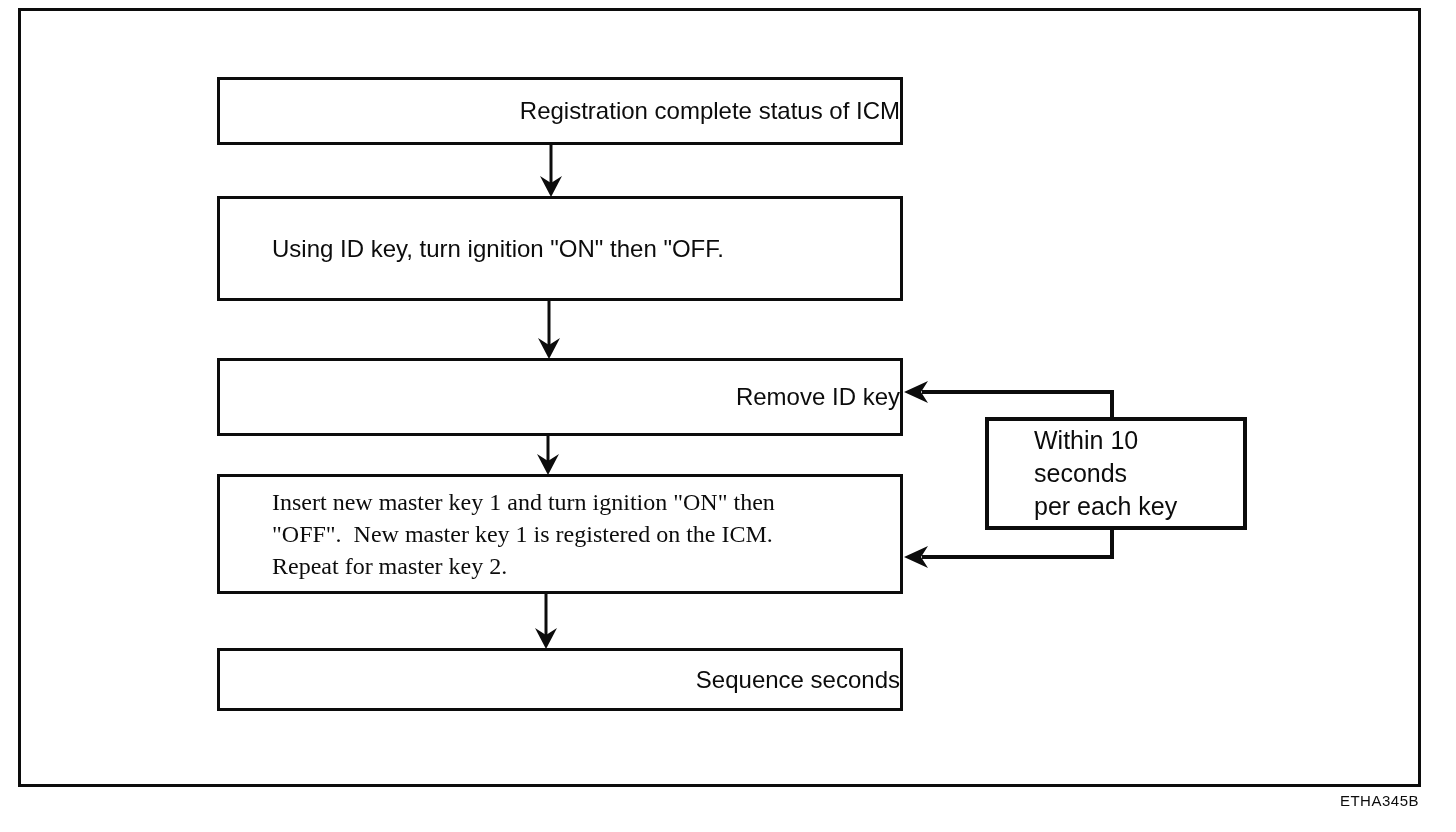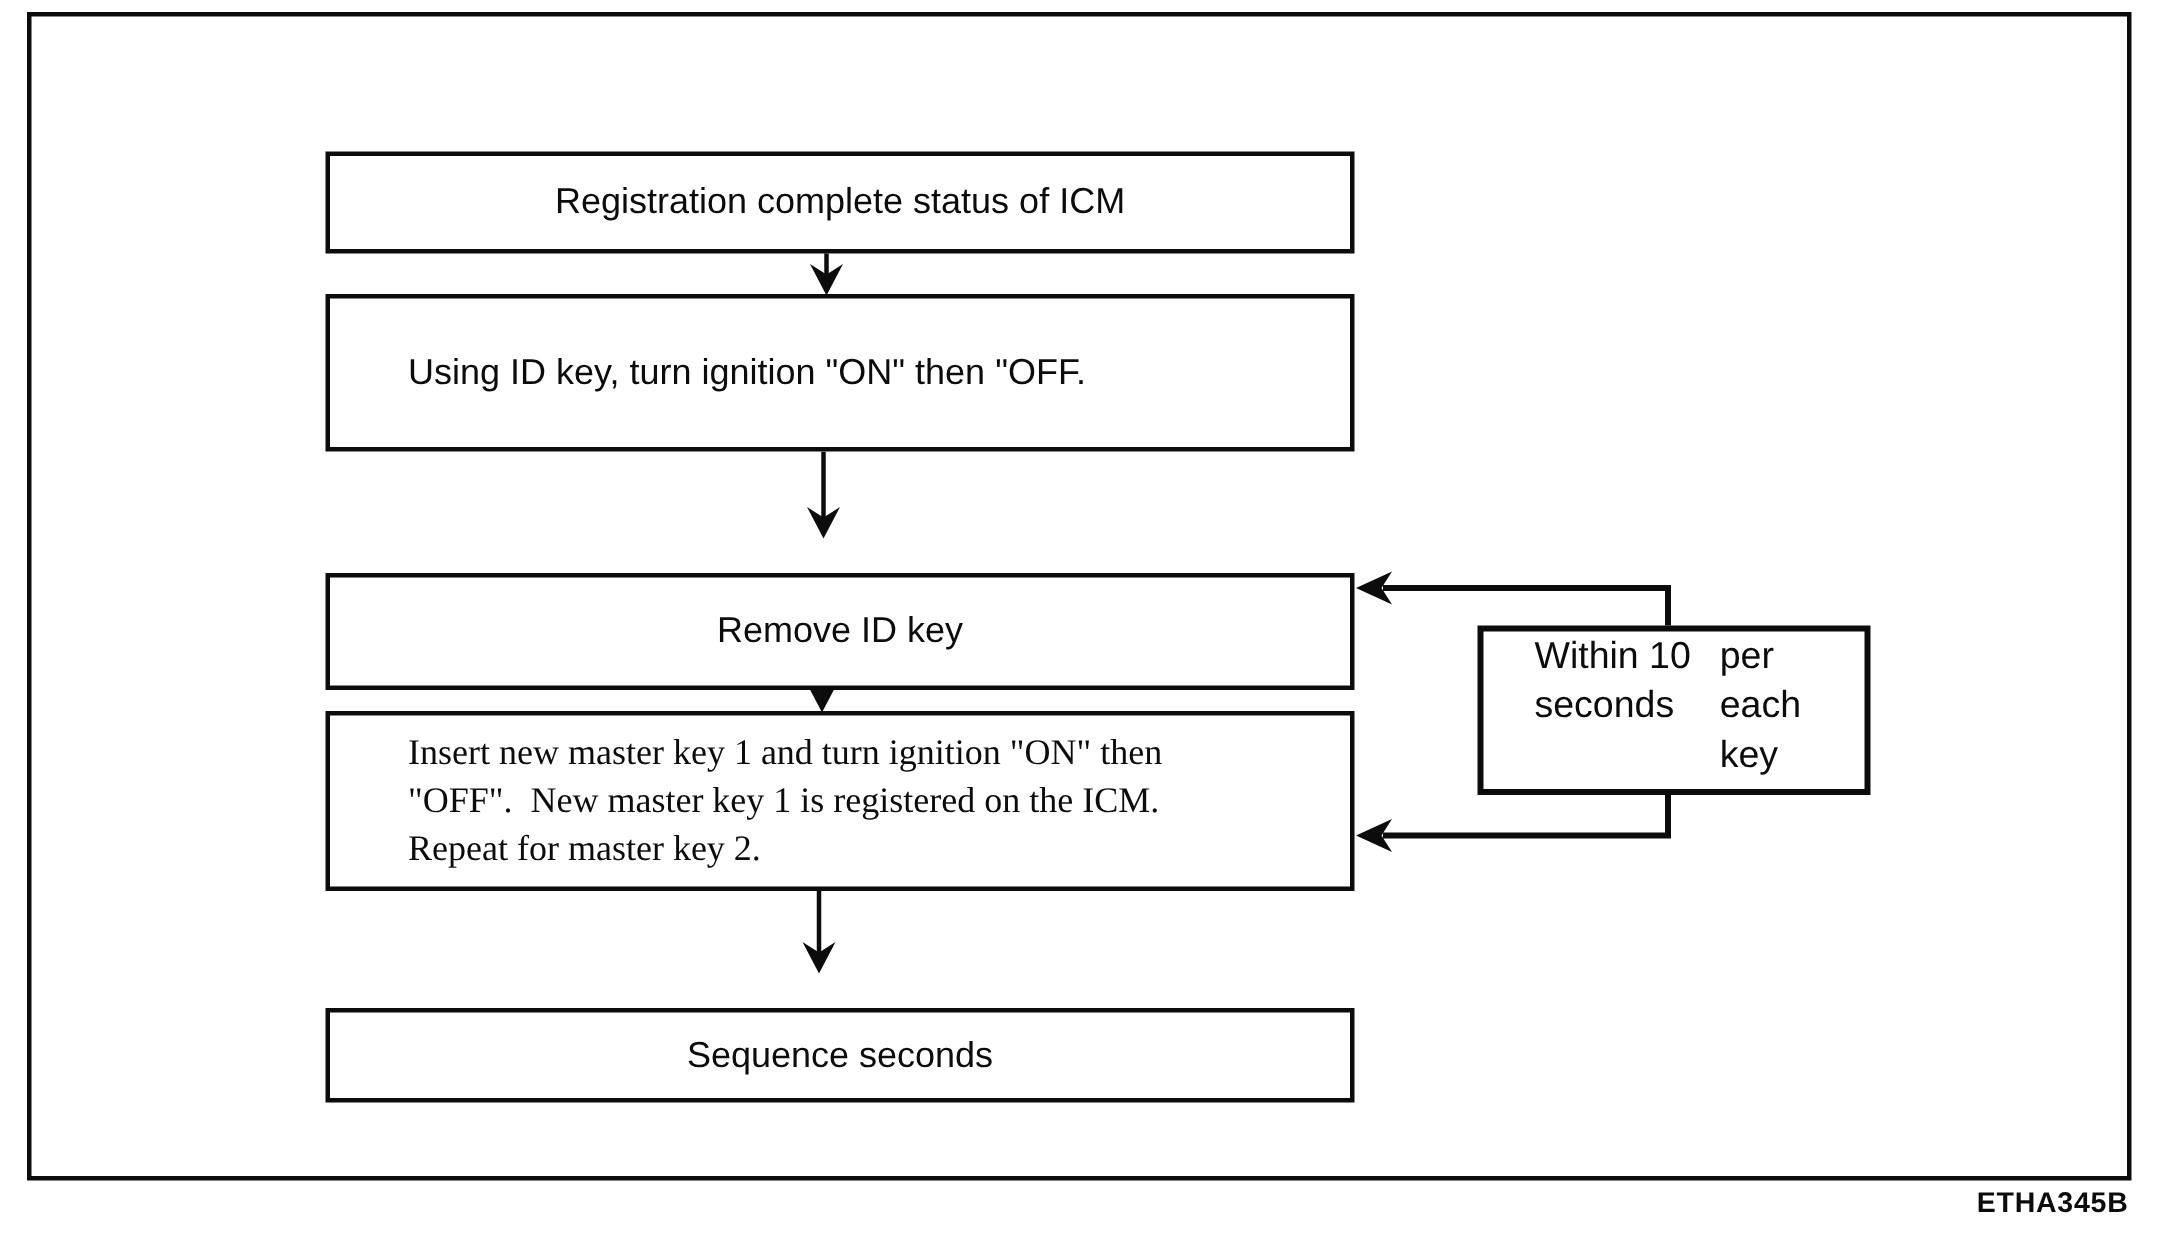--- a/index.html
+++ b/index.html
@@ -33,42 +33,42 @@
     z-index: 2;
     background: #ffffff;
     border: 3px solid #0c0c0c;
     font-size: 24px;
     line-height: 32px;
     color: #0c0c0c;
     display: flex;
     flex-direction: column;
     justify-content: center;
   }
-  .flow-box.center { align-items: center; text-align: center; margin-top: 24px; }
+  .flow-box.center { align-items: flex-end; text-align: center; }
   .flow-box.left   { align-items: flex-start; text-align: left; padding-left: 52px; padding-right: 16px; }
   .flow-box .line  { white-space: pre-wrap; }
   .note-box {
     position: absolute;
     z-index: 3;
     background: #ffffff;
     border: 4px solid #0c0c0c;
     font-size: 25px;
     line-height: 33px;
     display: flex;
-    flex-direction: row;
+    flex-direction: column;
     justify-content: center;
-    padding-left: 34px;
+    padding-left: 45px;
     padding-right: 10px;
   }
   .figure-code {
     position: absolute;
     right: 37px;
     top: 792px;
-    font-size: 19px;
-    font-weight: bold;
+    font-size: 15px;
+    font-weight: normal;
     letter-spacing: 0.5px;
     color: #0c0c0c;
     z-index: 2;
   }
   svg line, svg path { stroke: #0c0c0c; fill: none; }
   svg polygon { fill: #0c0c0c; stroke: none; }
 </style>
 </head>
 <body>
 

